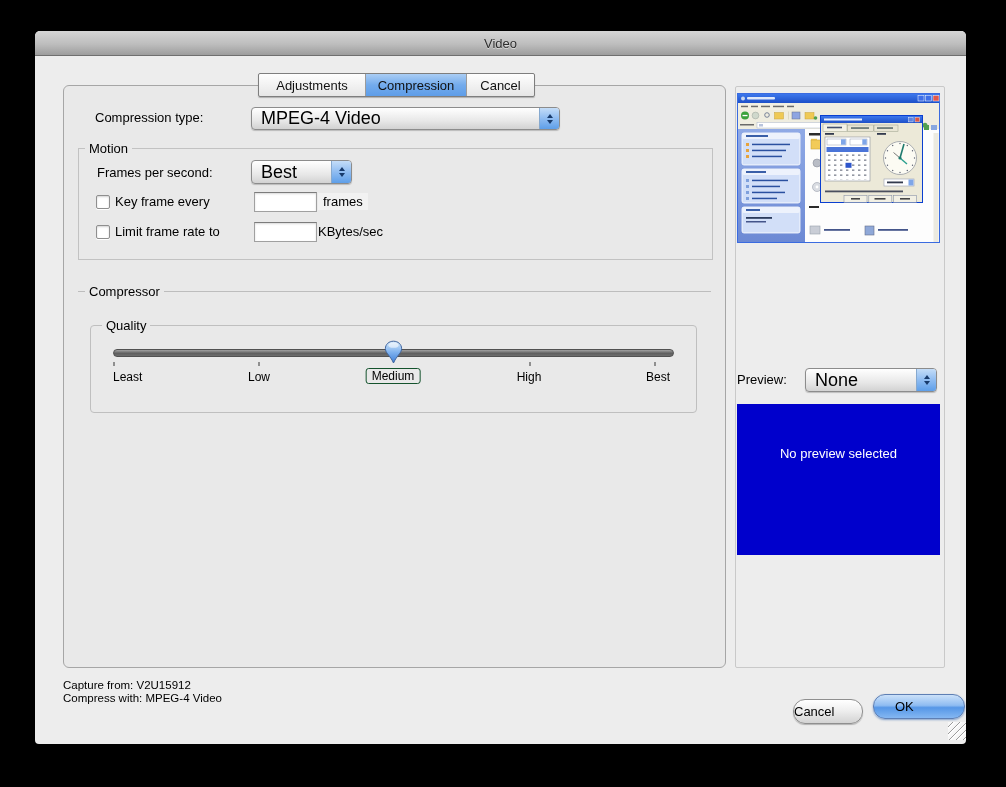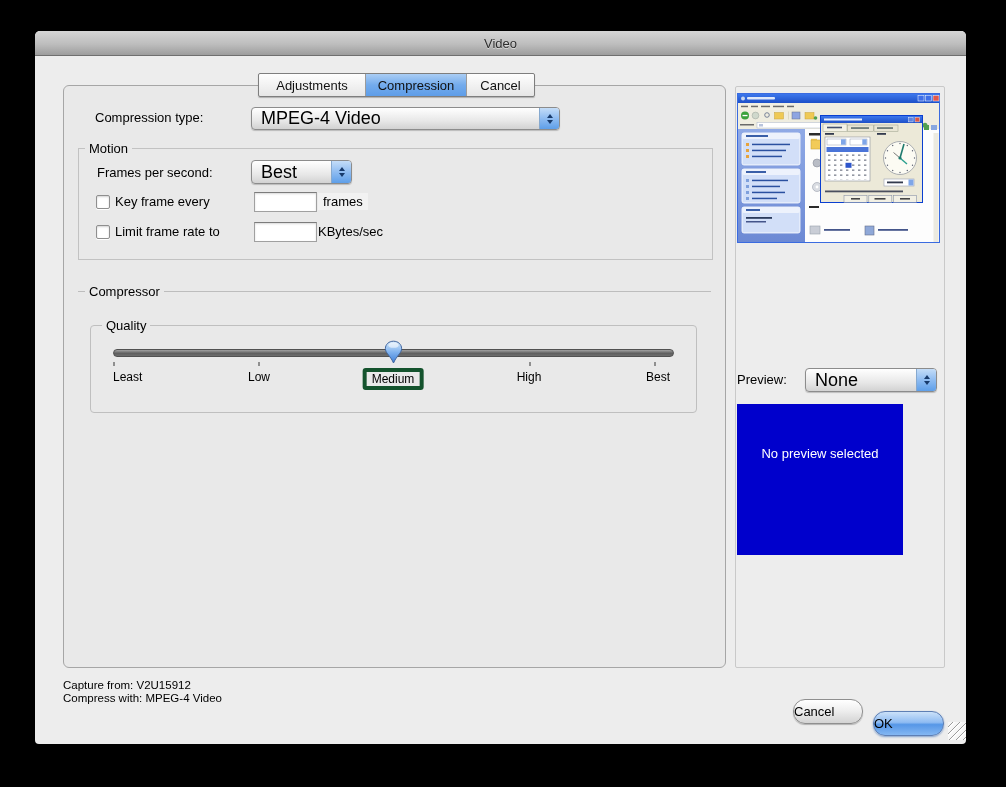--- a/index.html
+++ b/index.html
@@ -47,37 +47,37 @@
             border-radius:2px;box-shadow:inset 0 1px 2px rgba(0,0,0,.18),0 1px 0 #fff;}
   .field{position:absolute;width:55px;height:18px;background:#FFF;border:1px solid #A0A0A0;
          border-top-color:#7C7C7C;box-shadow:inset 0 1px 2px rgba(0,0,0,.15);font-size:13px;padding:0 3px;}
   .unit-hl{background:#F2F2F2;padding:1px 5px;}
   
   .track{position:absolute;left:78px;top:318px;width:559px;height:6px;border-radius:4px;
          background:linear-gradient(#A2A2A2,#5F5F5F 55%,#6E6E6E);border:1px solid #515151;}
   .tick{position:absolute;top:331px;width:2px;height:4px;background:#8F8F8F;}
   .tick-lbl{position:absolute;top:339px;font-size:12px;color:#000;transform:translateX(-50%);white-space:nowrap;}
   .tick-lbl.plain-left{transform:none;}
-  .tick-lbl.focusbox{border:4px solid #14532d;border-radius:3px;padding:0 5px;top:337px;background:transparent;}
+  .tick-lbl.focusbox{border:1px solid #14532d;border-radius:3px;padding:0 5px;top:337px;background:transparent;}
   .thumb{position:absolute;left:349px;top:309px;}
   
   .rpanel{position:absolute;left:700px;top:55px;width:208px;height:580px;
           border:1px solid #C9C9C9;border-radius:2px;background:#EDEDED;}
   .thumbwrap{position:absolute;left:702px;top:62px;width:203px;height:150px;}
-  .previewbox{position:absolute;left:702px;top:373px;width:166px;height:151px;
+  .previewbox{position:absolute;left:702px;top:373px;width:203px;height:151px;
               display:flex;justify-content:center;align-items:flex-start;}
   .previewbox span{margin-top:42px;color:#FFF;font-size:13px;}
   .foot{position:absolute;font-size:11.5px;color:#000;white-space:nowrap;}
   .btn{position:absolute;height:23px;border-radius:12px;display:flex;align-items:center;
        font-size:13px;color:#000;cursor:default;}
   .btn.cancel{left:758px;top:668px;width:68px;border:1px solid #8F8F8F;
        background:linear-gradient(#FFFFFF,#EFEFEF 45%,#D3D3D3);box-shadow:0 1px 1px rgba(0,0,0,.25);}
-  .btn.ok{left:838px;top:680px;width:69px;border:1px solid #5E7FB4;
+  .btn.ok{left:838px;top:663px;width:69px;border:1px solid #5E7FB4;
        background:linear-gradient(#CBE1F9,#8FBCF2 45%,#5697E7 55%,#84B7F2);
-       box-shadow:0 1px 2px rgba(60,110,180,.6);}
+       box-shadow:0 1px 2px rgba(60,110,180,.6);padding-left:21px;}
   .grip{position:absolute;left:913px;top:691px;width:18px;height:18px;background:#F6F6F6;
         background-image:repeating-linear-gradient(135deg,transparent 0 3px,#9B9B9B 3px 4px,#fdfdfd 4px 5px);}
 </style>
 </head>
 <body>
 
 <div class="screen">
   <div class="window">
 
     <div class="titlebar">

